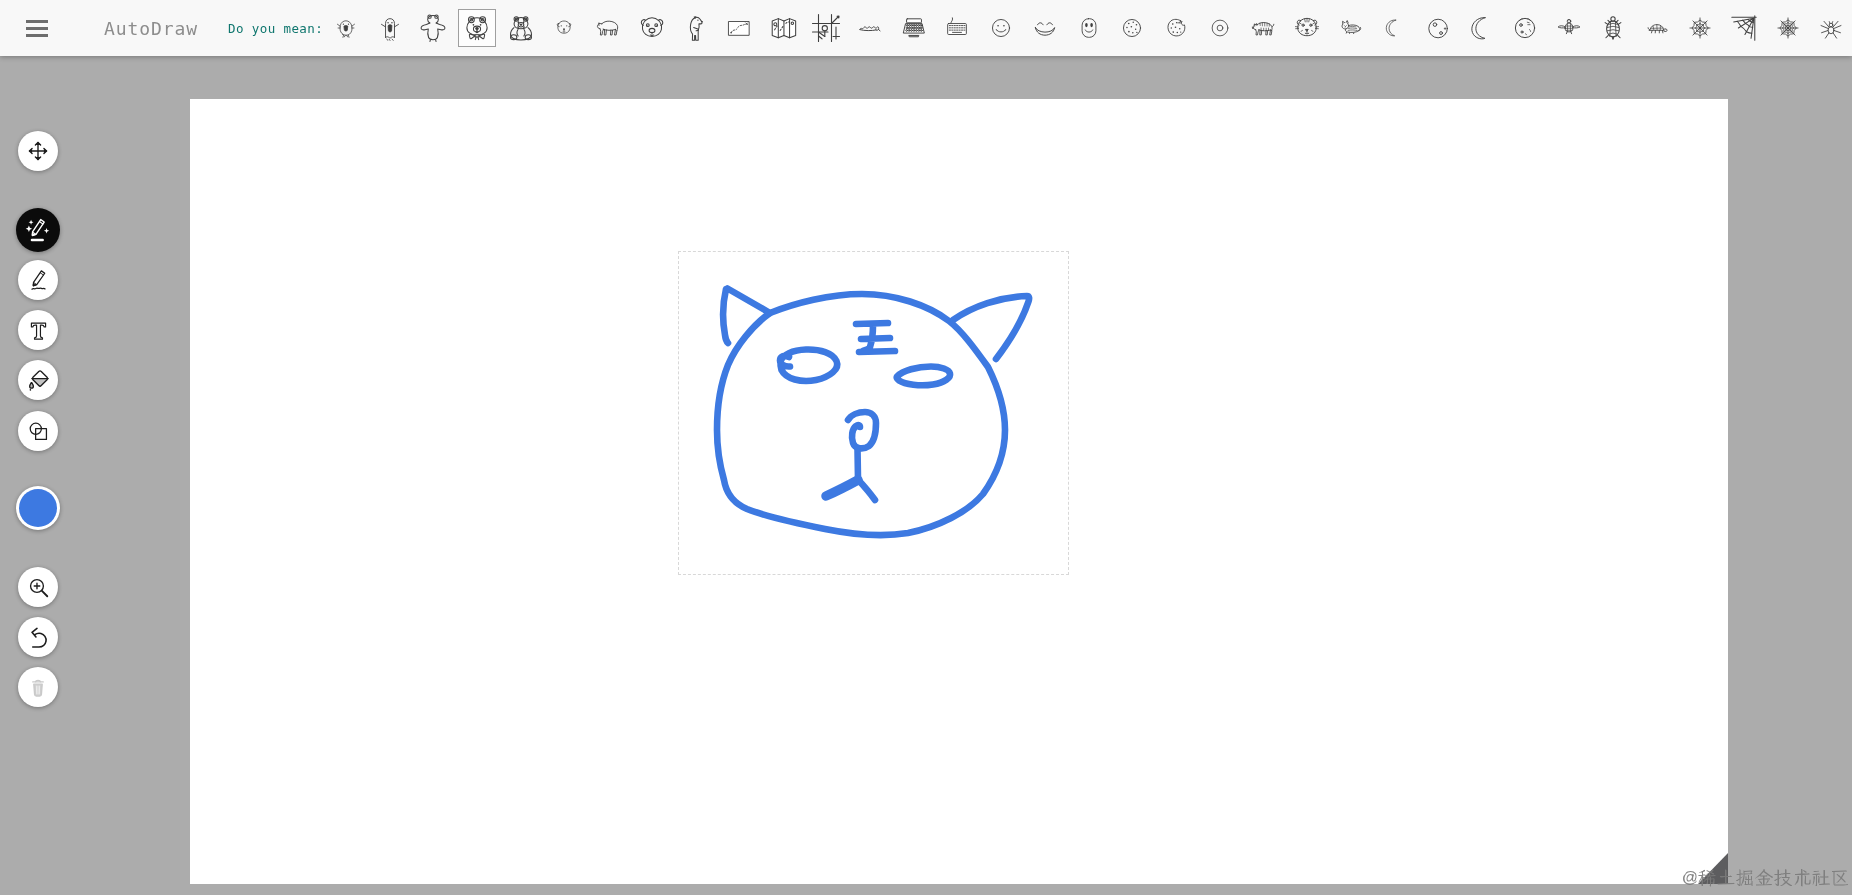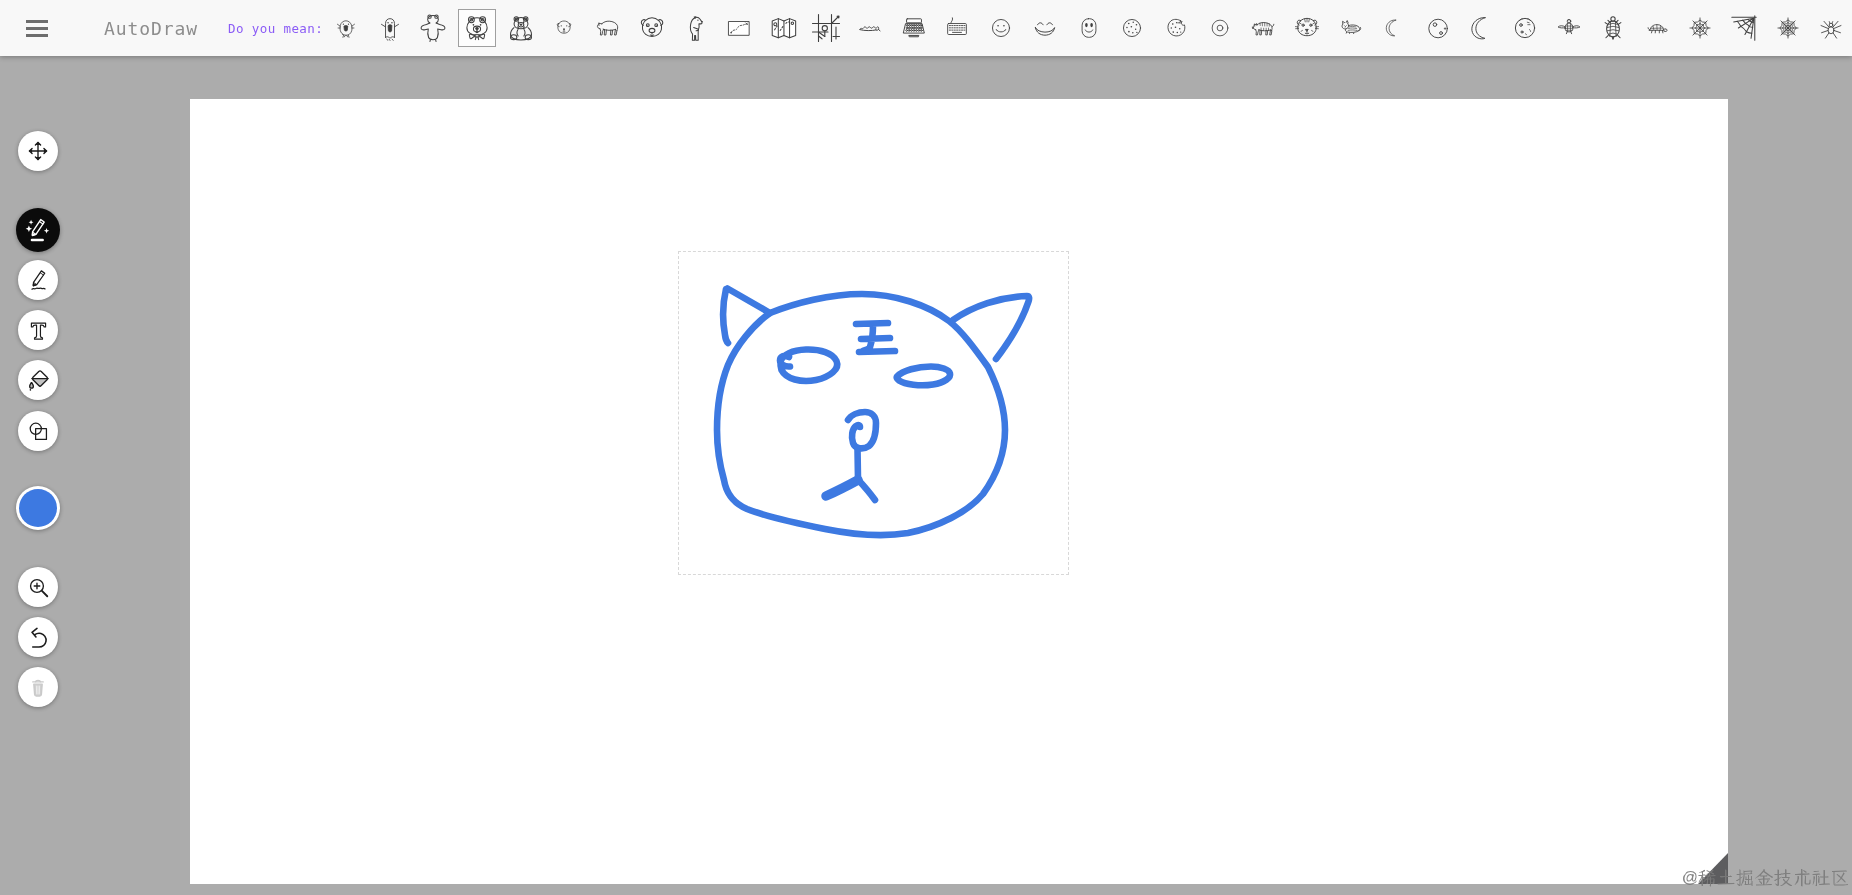--- a/index.html
+++ b/index.html
@@ -9,21 +9,21 @@
 
 
 #topbar{position:absolute;left:0;top:0;width:1852px;height:56px;background:#F8F8F8;
   box-shadow:0 1px 5px rgba(0,0,0,.30);z-index:30;}
 #menu-btn{position:absolute;left:26px;top:19px;width:23px;height:19px;cursor:pointer;}
 #menu-btn .bar{position:absolute;left:0;width:22px;height:3.4px;background:#6d6d6d;}
 #menu-btn .b1{top:0.5px;}#menu-btn .b2{top:7.6px;}#menu-btn .b3{top:14.7px;}
 #app-title{position:absolute;left:104px;top:0;height:56px;line-height:57px;
   font-size:18px;color:#8d8d8d;letter-spacing:0.9px;}
 #suggest-label{position:absolute;left:228px;top:0;height:56px;line-height:58px;
-  font-size:12.5px;color:#8b5cf6;letter-spacing:0.4px;}
+  font-size:12.5px;color:#0f766e;letter-spacing:0.4px;}
 #suggestions{position:absolute;left:324px;top:0;height:56px;display:flex;align-items:center;}
 .sugg{width:43.7px;height:56px;display:flex;align-items:center;justify-content:center;cursor:pointer;}
 .sugg .frame{width:38px;height:38px;display:flex;align-items:center;justify-content:center;
   border:1px solid transparent;}
 .sugg.selected .frame{border-color:#9f9f9f;background:#fdfdfd;}
 .sugg svg{display:block;}
 
 
 #toolbar{position:absolute;left:0;top:0;width:80px;height:895px;z-index:20;}
 .tool{position:absolute;width:40px;height:40px;border-radius:50%;background:#fff;

